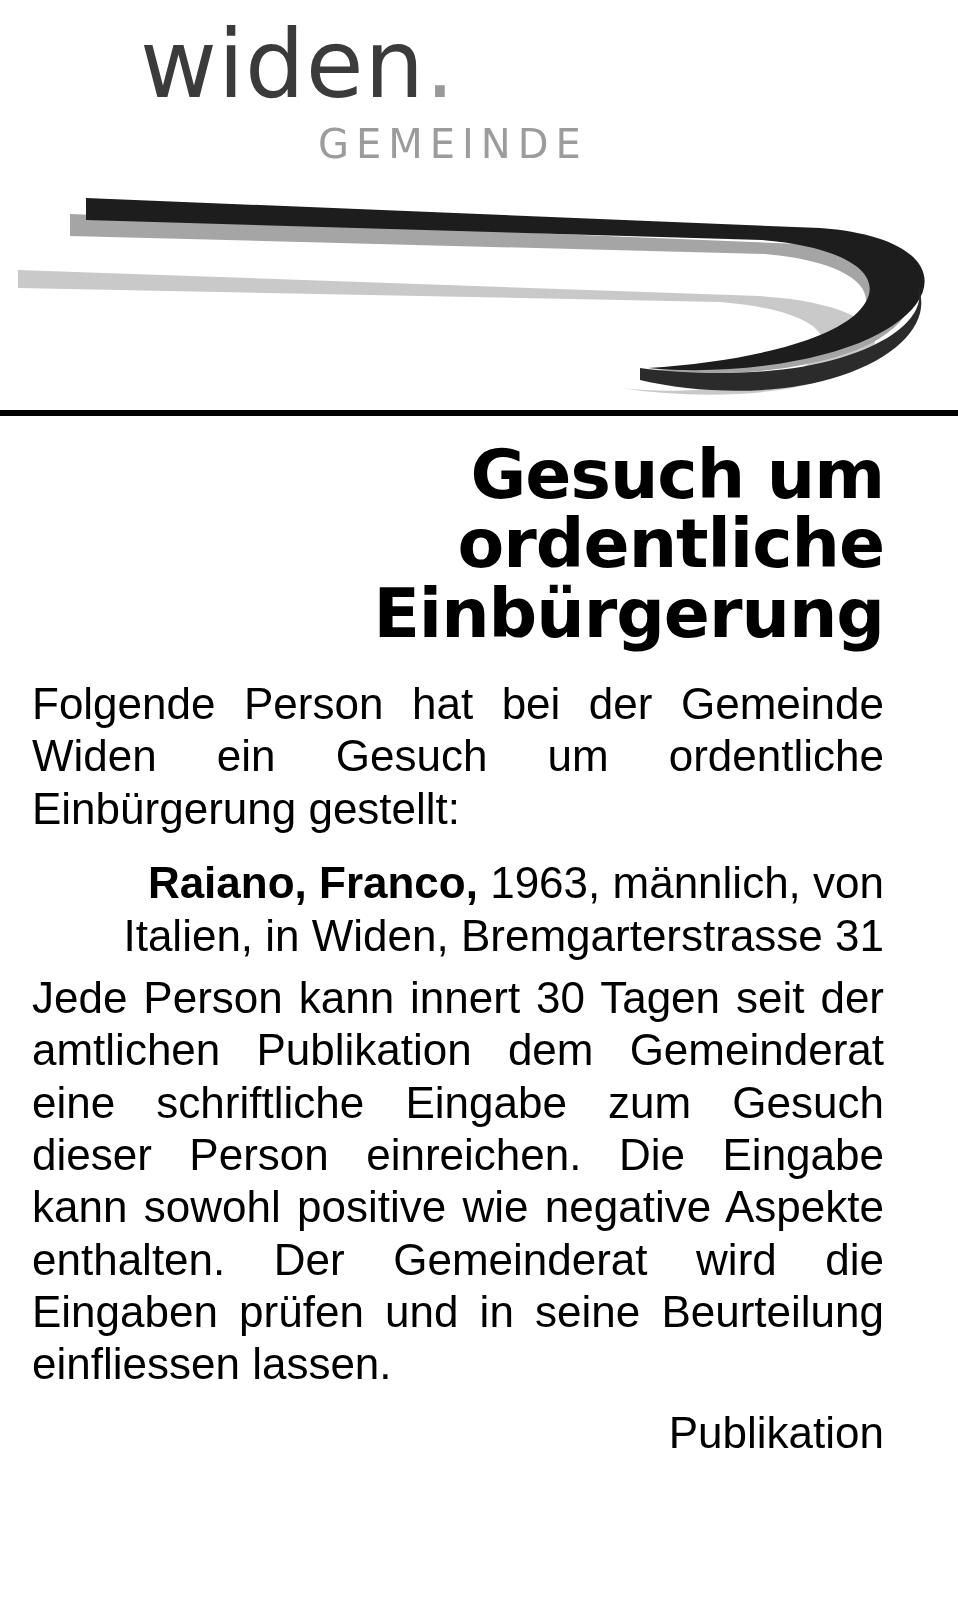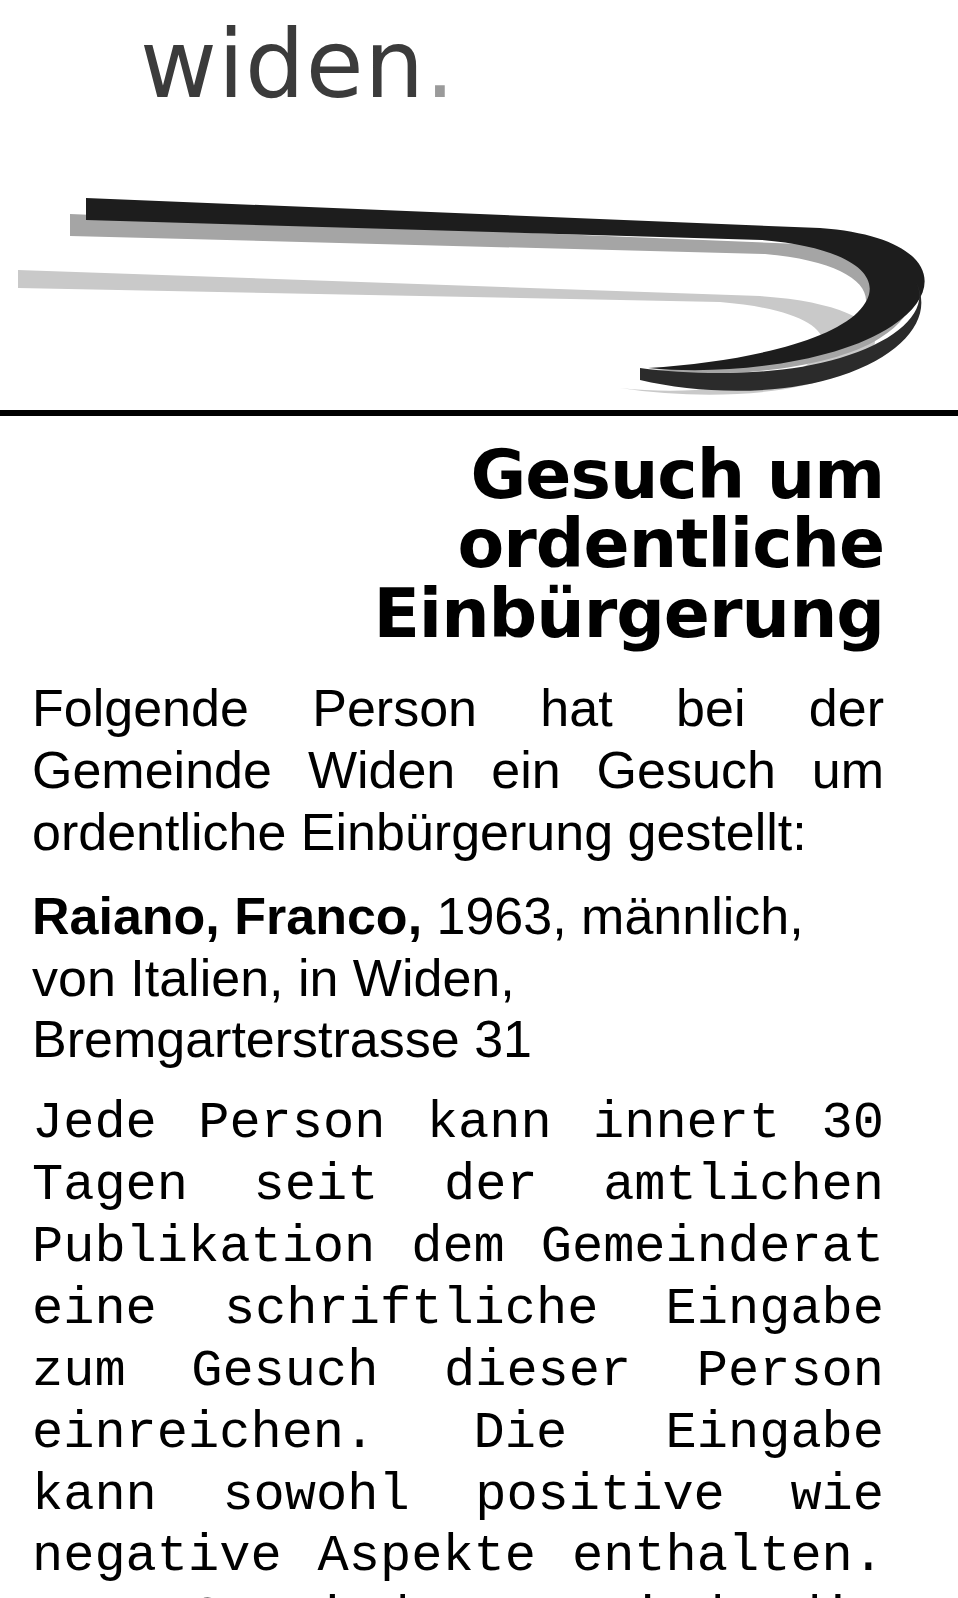--- a/index.html
+++ b/index.html
@@ -86,58 +86,58 @@
     font-weight: bold;
     font-size: 68px;
     line-height: 1.02;
     letter-spacing: -1px;
     margin: 24px 0 0 0;
     color: #000000;
     text-align: right;
   }
 
   .para {
-    font-size: 52px;
+    font-size: 44px;
     line-height: 1.19;
     margin: 26px 0 0 0;
     color: #000000;
     text-align: justify;
     text-justify: inter-word;
   }
   .para.nojust {
-    text-align: left;
+    text-align: right;
   }
   .para b {
     font-weight: bold;
   }
 
   .para-intro {
     margin-top: 30px;
   }
   .para-person {
     margin-top: 22px;
   }
   .para-body {
-    margin-top: 22px;
-    font-family: Liberation Mono, monospace;
+    margin-top: 10px;
   }
   .para-place {
     margin-top: 26px;
   }
   .para-signature {
     margin-top: 16px;
   }
 </style>
 </head>
 <body>
 
 <div class="page">
 
   <div class="logo-block">
     <div class="logo-wordmark"><span>widen</span><span class="dot">.</span></div>
+    <div class="logo-sub">GEMEINDE</div>
 
     <div class="swoosh-wrap">
       <svg width="958" height="240" viewBox="0 0 958 240" xmlns="http://www.w3.org/2000/svg" aria-hidden="true">
 
         <path d="M18 100 L760 126 C 880 134 905 176 840 204 C 790 226 700 230 620 218 C 690 226 770 216 805 196 C 845 172 820 140 720 132 L 18 118 Z" fill="#c9c9c9"></path>
 
         <path d="M70 44 L800 74 C 915 82 940 130 880 168 C 830 200 720 210 640 200 C 730 200 815 184 850 156 C 888 126 858 92 765 84 L 70 66 Z" fill="#a5a5a5"></path>
 
         <path d="M86 28 L820 58 C 930 66 952 116 892 156 C 838 192 730 206 648 198 C 742 192 828 172 858 142 C 890 110 856 78 762 70 L 86 50 Z" fill="#1d1d1d"></path>
 

